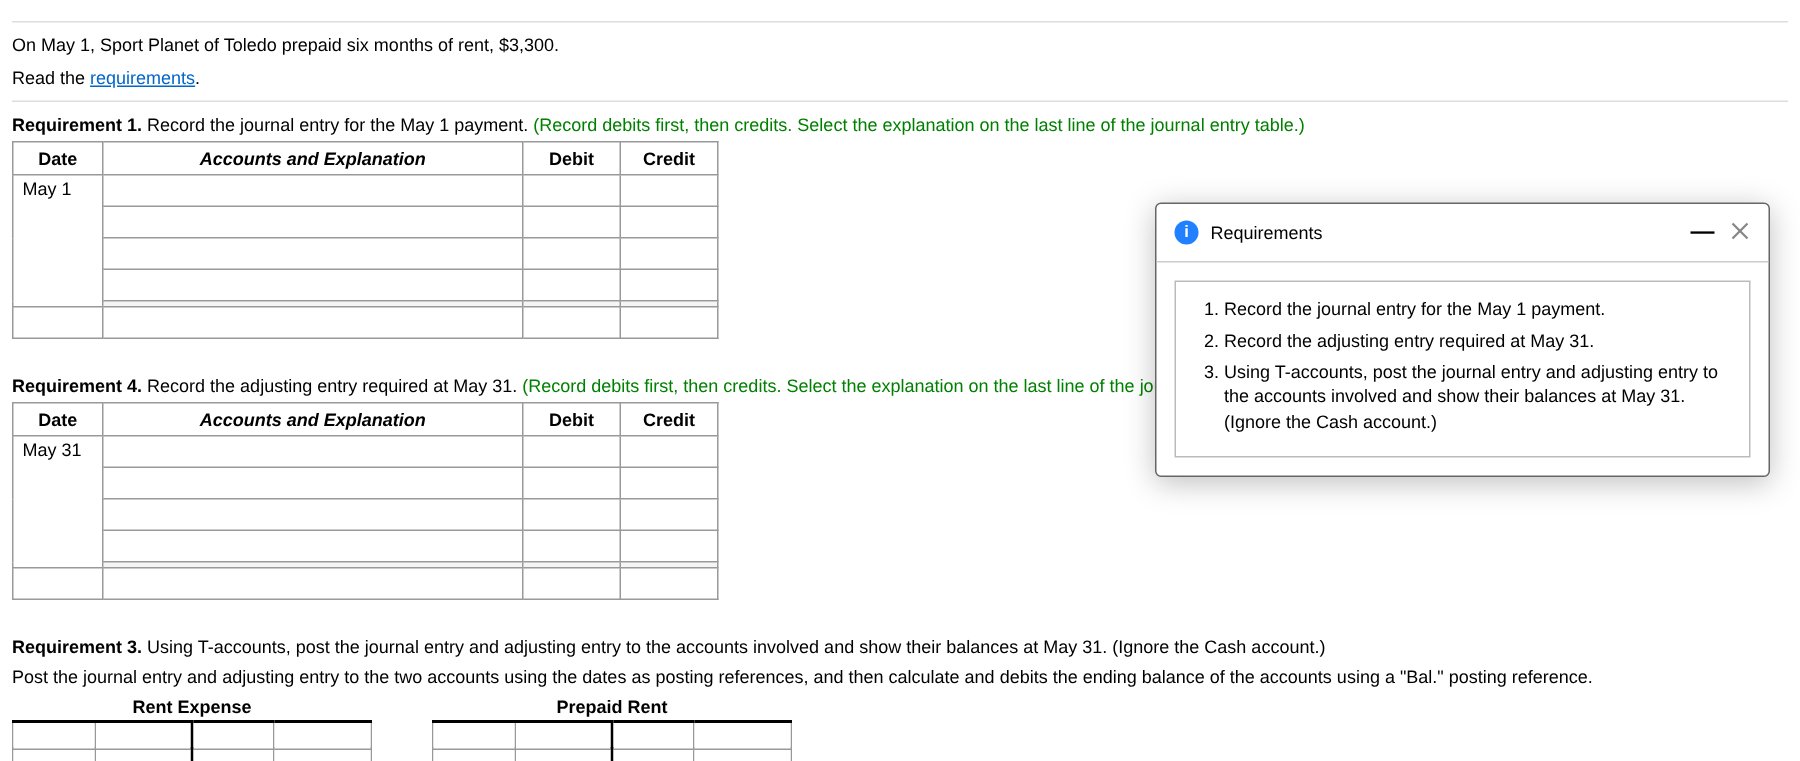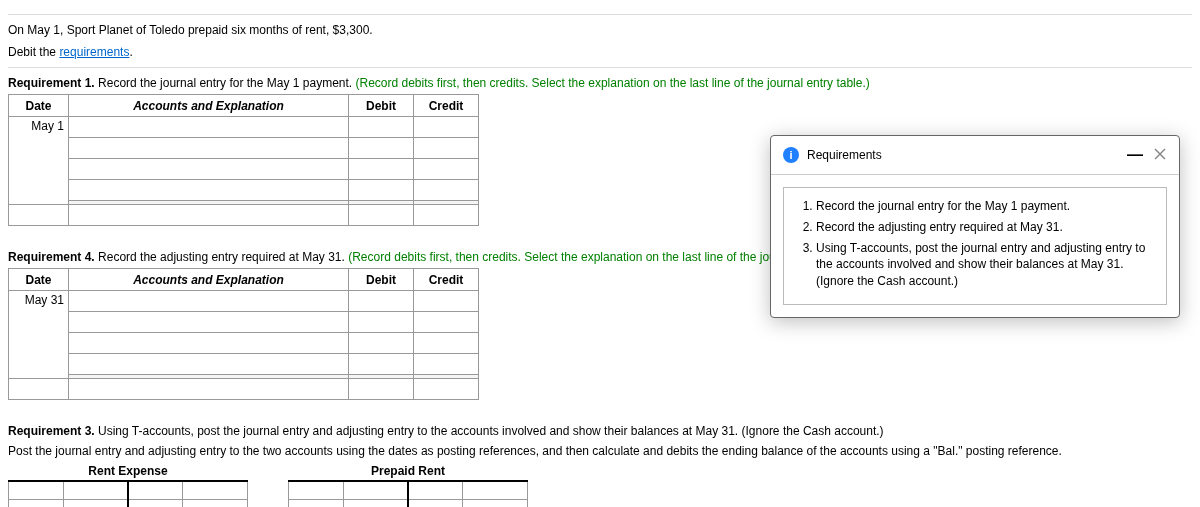--- a/index.html
+++ b/index.html
@@ -30,21 +30,21 @@
     font-size: 12px;
     background: #fff;
   }
   table.journal th {
     font-weight: bold;
     height: 22px;
   }
   .col-date   { width: 60px; }
   .col-acct   { width: 280px; font-style: italic; }
   .col-num    { width: 65px; }
-  table.journal td.date-cell { vertical-align: top; text-align: right; padding-left:6px;}
+  table.journal td.date-cell { vertical-align: top; text-align: left; padding-left:6px;}
   table.journal input[type=text] {
     width: 100%; border: none; height: 16px; font-size: 12px;
     background: #fff;
   }
   table.journal td.sep { padding:0; height:4px; background:#f5f5f5;}
 
   
   .taccounts { display:flex; gap:40px; margin-top:4px;}
   .taccount { width:240px; }
   .tacct-title { text-align:center; font-weight:bold; margin-bottom:2px;}
@@ -102,21 +102,21 @@
     border:1px solid #888; background:#fff; cursor:pointer;
   }
   .popup-footer button.done { border:2px solid #2080ff; }
 </style>
 </head>
 <body>
 
 <hr>
 <div class="problem-text">On May 1, Sport Planet of Toledo prepaid six months of rent, $3,300.</div>
 <div class="problem-text">
-  <span>Debit the </span><span class="link">requirements</span><span>.</span>
+  <span>Read the </span><span class="link">requirements</span><span>.</span>
 </div>
 <hr>
 
 <div class="req-line">
   <span class="bold">Requirement 1.</span><span> Record the journal entry for the May 1 payment. </span><span class="instr">(Record debits first, then credits. Select the explanation on the last line of the journal entry table.)</span>
 </div>
 <table class="journal">
   <tbody>
       <tr>
     <th class="col-date">Date</th>

